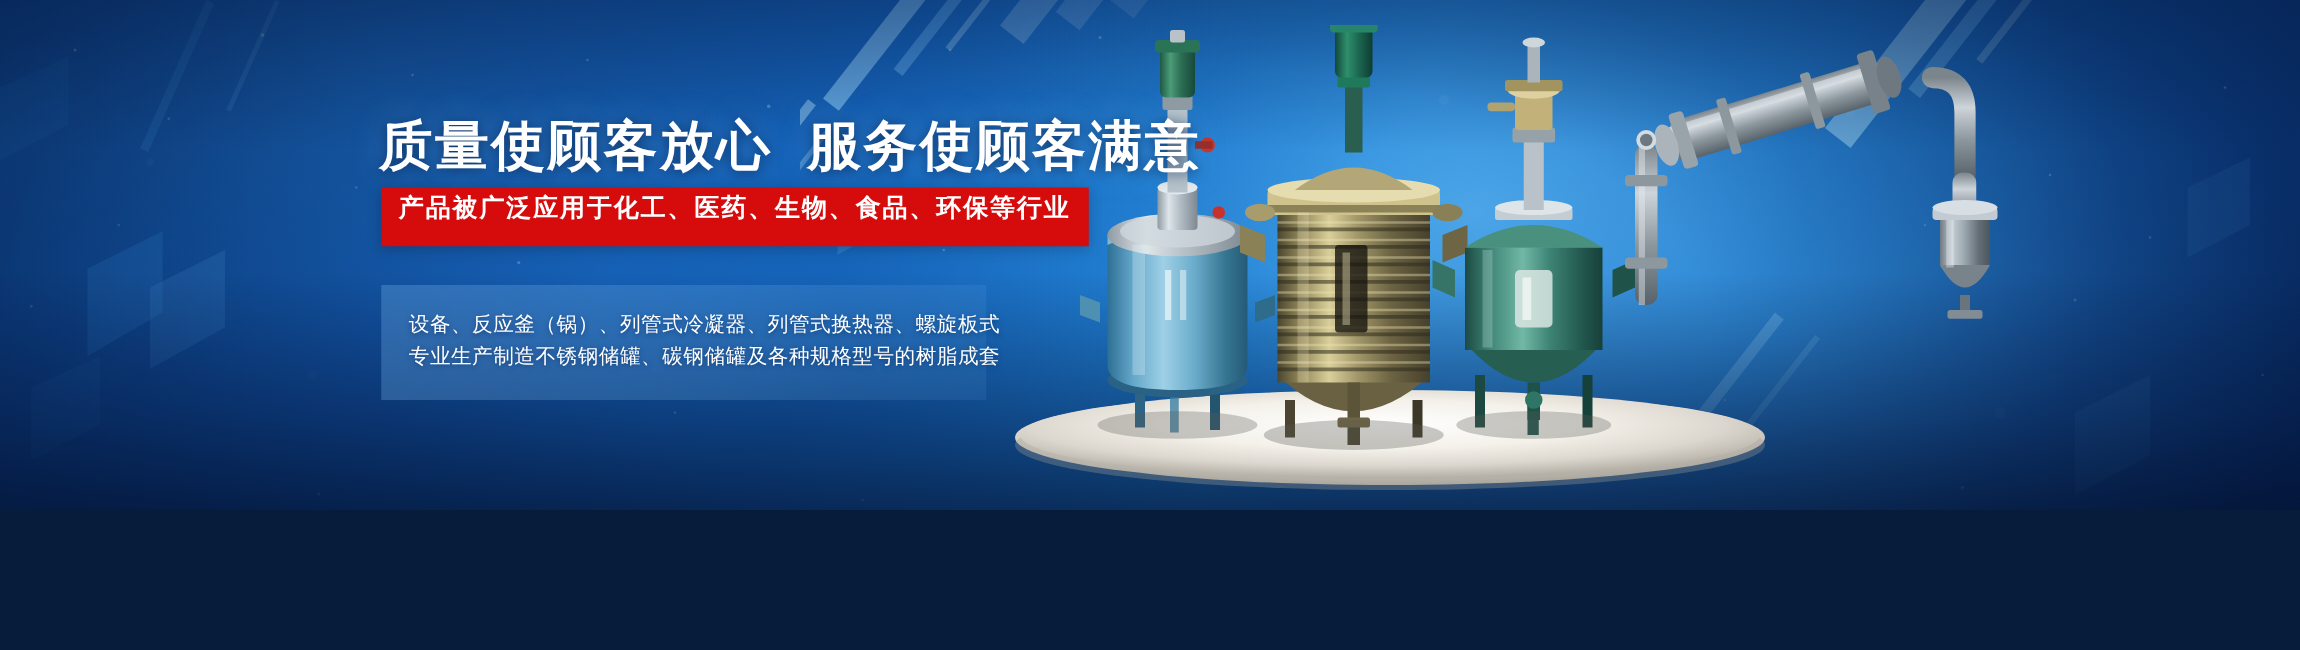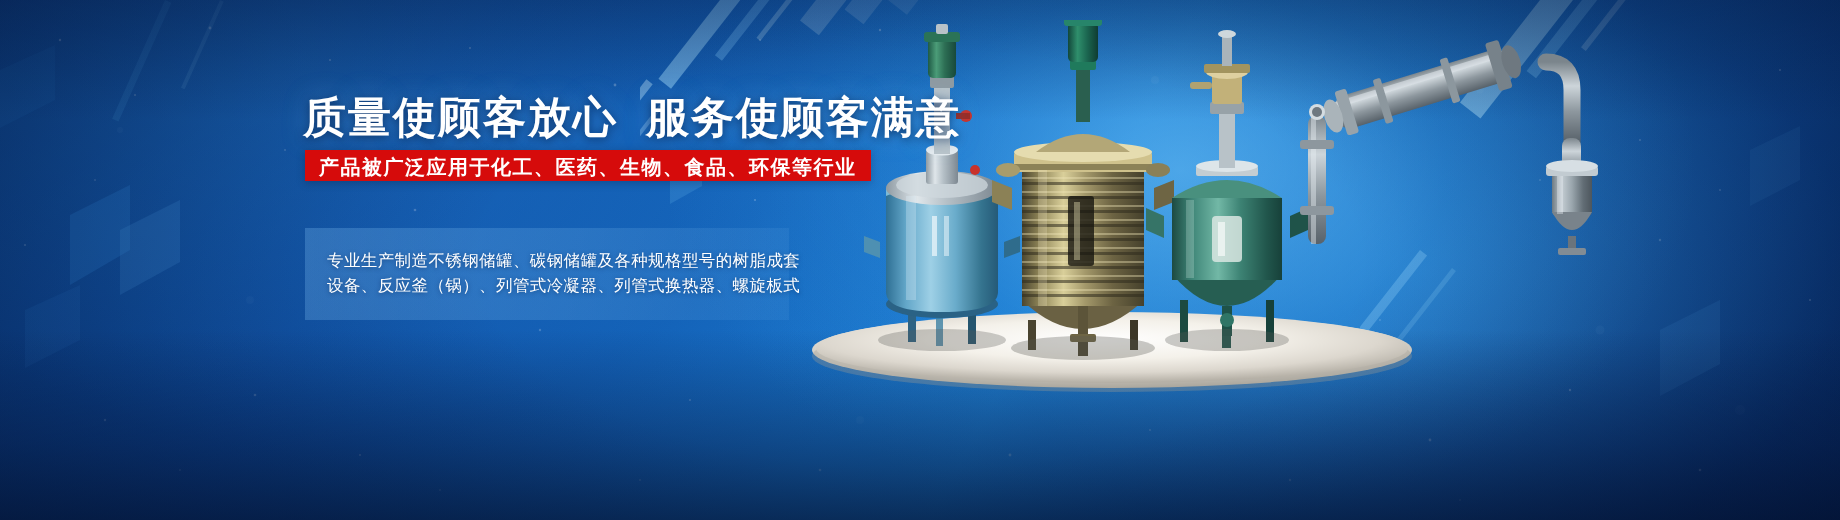--- a/index.html
+++ b/index.html
@@ -1,20 +1,20 @@
 <!DOCTYPE html>
 <html><head>
 <meta charset="utf-8">
 <style>
   html,body{margin:0;padding:0;background:#061c3a;}
   body{font-family:"Liberation Sans","DejaVu Sans",sans-serif;}
 
   #banner{
     position:relative;
-    width:1840px;height:520px;
+    width:1840px;height:408px;
     overflow:hidden;
     background:
       radial-gradient(ellipse 760px 520px at 1180px 170px, rgba(120,205,255,0.50) 0%, rgba(60,160,235,0.26) 35%, rgba(10,70,150,0.0) 68%),
       radial-gradient(ellipse 900px 640px at 1420px 270px, rgba(70,175,245,0.38) 0%, rgba(20,95,180,0.12) 48%, rgba(8,40,95,0) 75%),
       radial-gradient(ellipse 900px 700px at 300px 60px, rgba(40,130,210,0.40) 0%, rgba(12,60,135,0.10) 55%, rgba(5,25,70,0) 80%),
       linear-gradient(118deg,#0a3a7d 0%,#0f52a8 22%,#1568bf 40%,#1c7fd4 57%,#1565b8 72%,#0c3f86 88%,#06255c 100%);
   }
 
   
   .stars{position:absolute;inset:0;pointer-events:none;opacity:.55;}
@@ -43,21 +43,21 @@
     position:absolute;left:303px;top:96px;
     font-size:43px;line-height:1;
     font-weight:bold;letter-spacing:2px;
     color:#ffffff;
     text-shadow:0 2px 10px rgba(3,30,75,0.75), 0 0 26px rgba(120,200,255,0.35);
     white-space:pre;
   }
   .redbar{
     position:absolute;left:305px;top:150px;
     background:#d60b0b;
-    padding:7px 14px 4px 14px;
+    padding:7px 14px 20px 14px;
     color:#ffffff;font-size:20px;font-weight:bold;letter-spacing:1.5px;
     line-height:1;
     box-shadow:0 2px 10px rgba(0,0,0,0.22);
     white-space:nowrap;
   }
   .parabox{
     position:absolute;left:305px;top:228px;
     width:484px;
     background:linear-gradient(100deg, rgba(120,185,240,0.30), rgba(130,195,245,0.20) 55%, rgba(120,185,240,0.10));
     padding:20px 22px 22px 22px;
@@ -428,18 +428,18 @@
       <ellipse cx="467" cy="320" rx="62" ry="11" fill="#5a5a55" opacity=".30"></ellipse>
     </svg>
   </div>
 
   <div class="headline">质量使顾客放心  服务使顾客满意</div>
 
   <div class="redbar">产品被广泛应用于化工、医药、生物、食品、环保等行业</div>
 
   <div class="parabox">
     <div class="para">
+      <div>设备、反应釜（锅）、列管式冷凝器、列管式换热器、螺旋板式</div>
       <div>专业生产制造不锈钢储罐、碳钢储罐及各种规格型号的树脂成套</div>
-      <div>设备、反应釜（锅）、列管式冷凝器、列管式换热器、螺旋板式</div>
     </div>
   </div>
 
 </div>
 
 </body></html>

